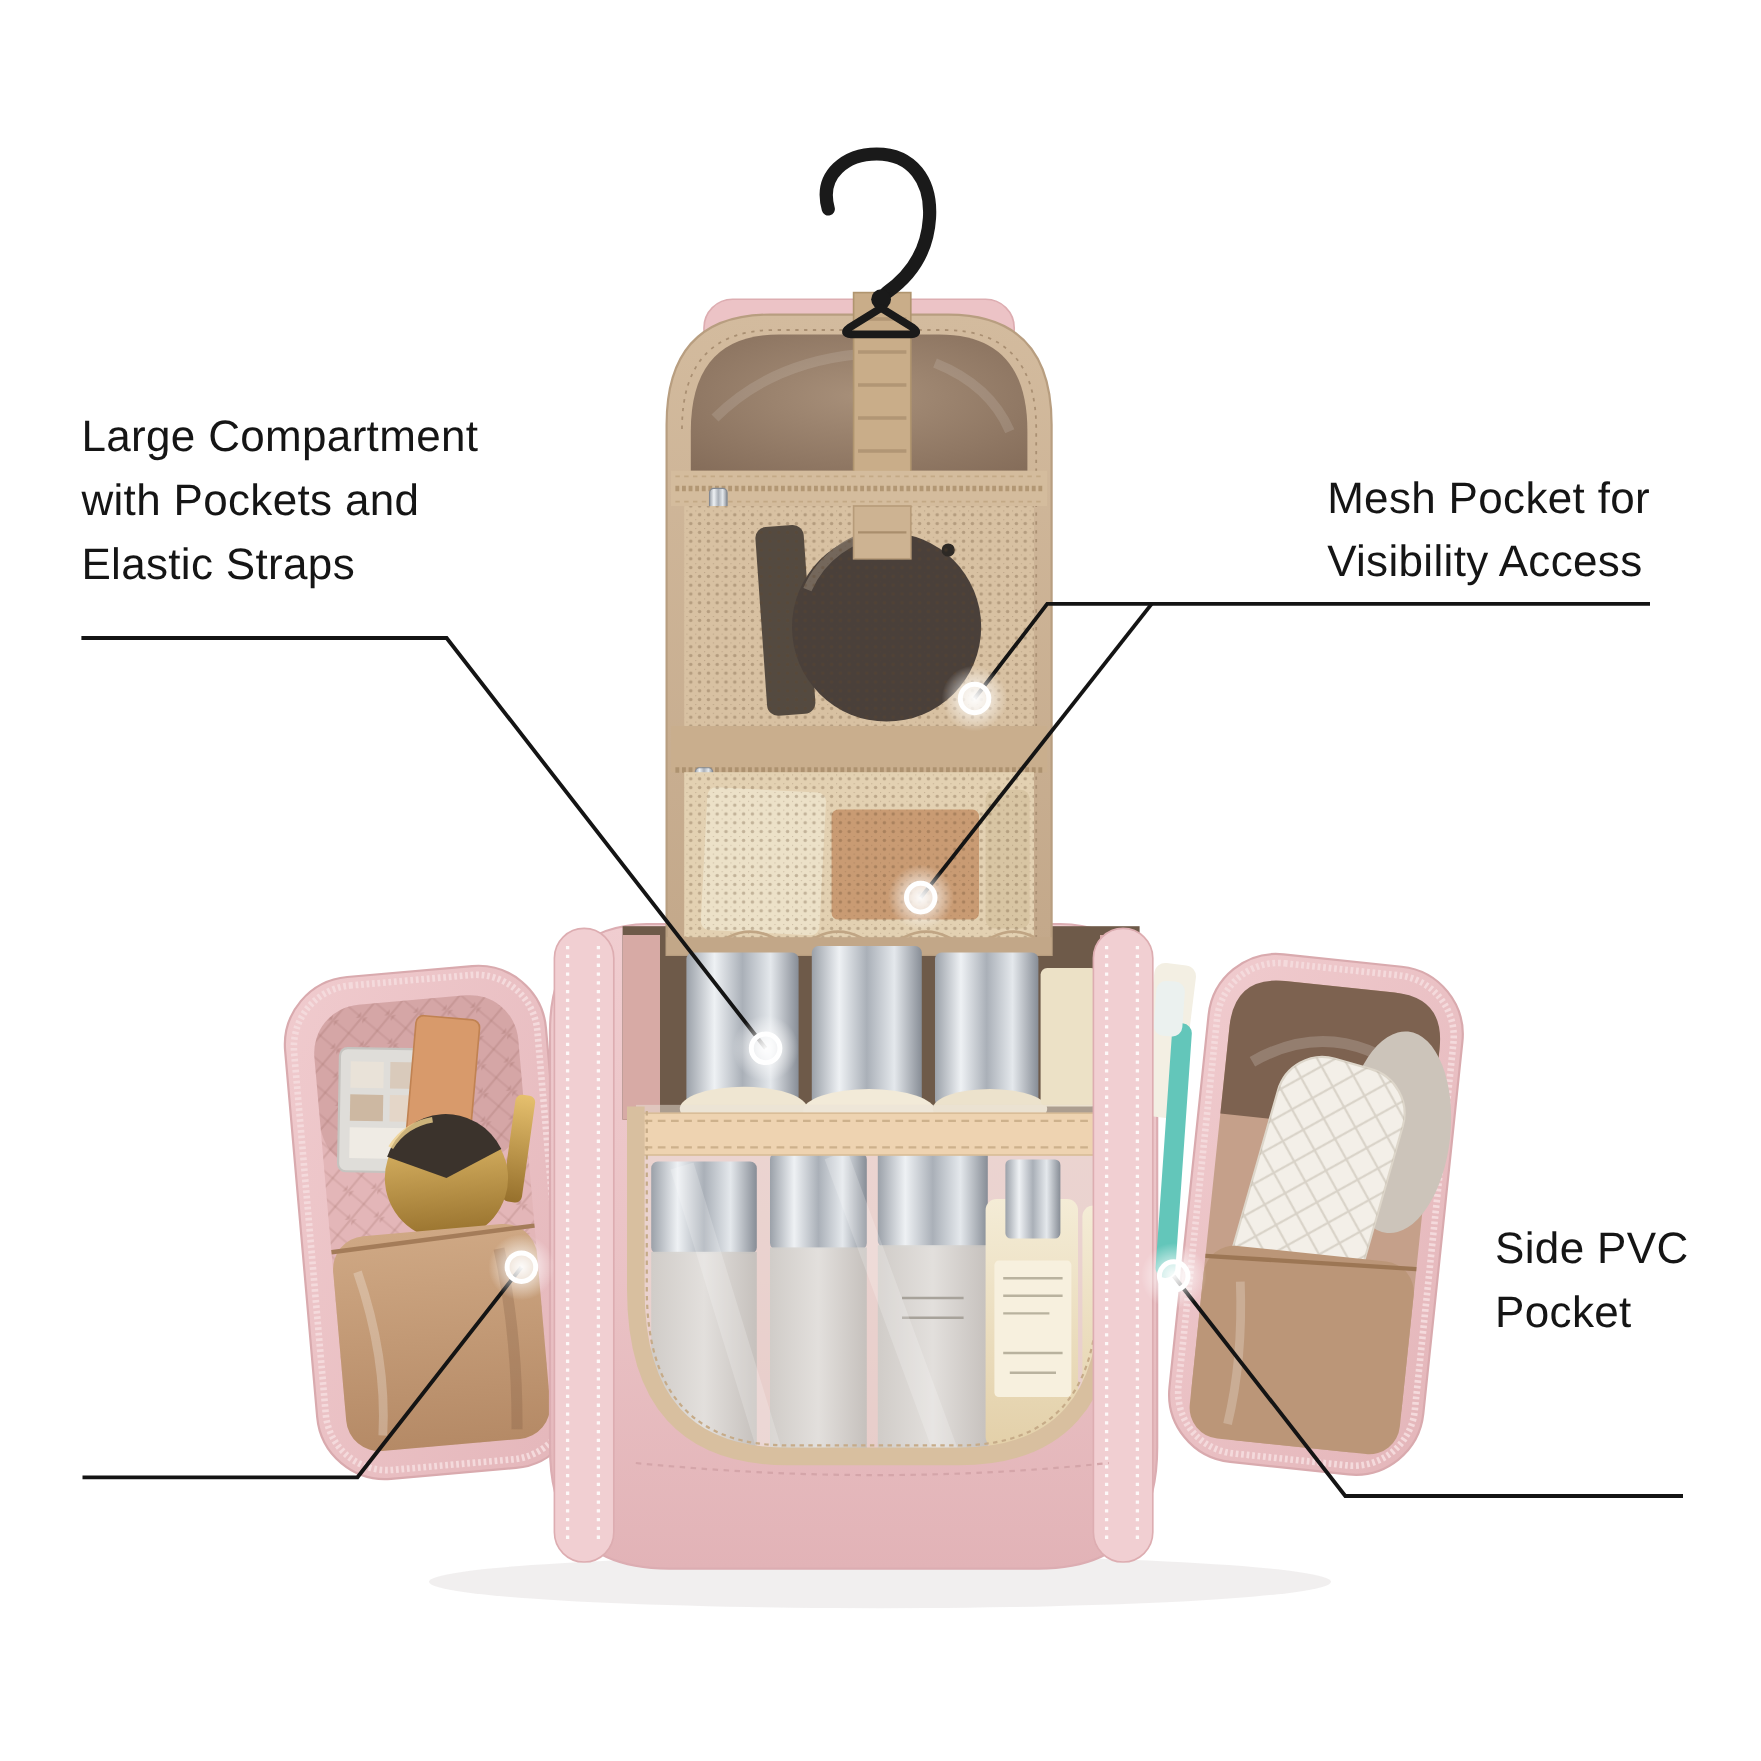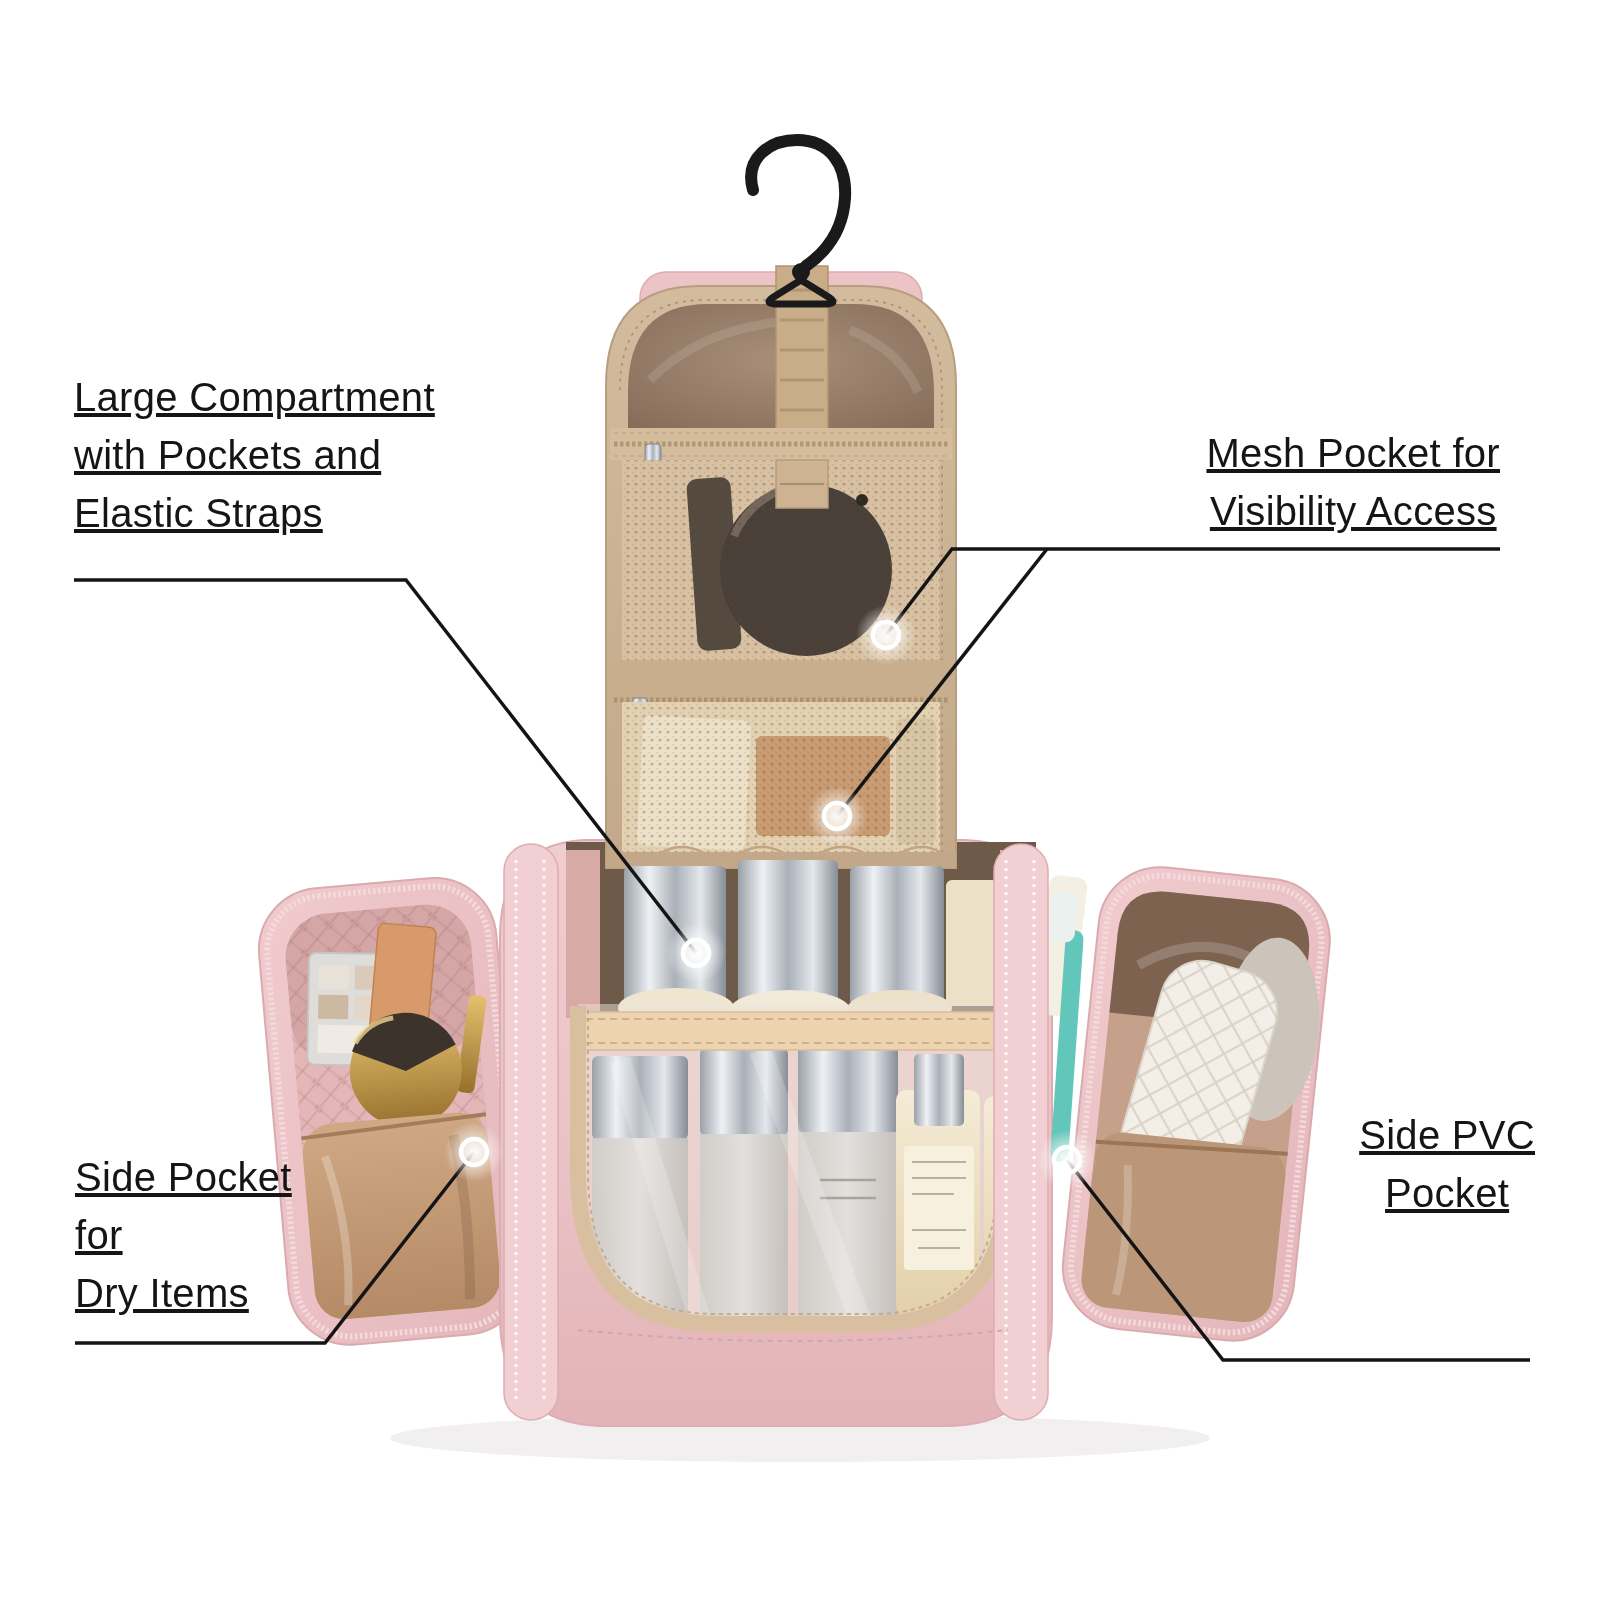--- a/index.html
+++ b/index.html
@@ -5,22 +5,22 @@
   html,body{margin:0;padding:0;background:#ffffff;}
   #stage{
     position:relative;width:1601px;height:1601px;background:#ffffff;
     overflow:hidden;font-family:"Liberation Sans", sans-serif;
   }
   #bag-svg{position:absolute;left:0;top:0;}
   .callout{
     position:absolute;color:#151515;font-size:40px;line-height:58px;
     letter-spacing:.3px;white-space:nowrap;
   }
-  .callout span{display:block;text-decoration:underline;}
-  .align-right{text-align:center;margin-left:39px;}
+  .callout span{display:block;}
+  .align-right{text-align:left;margin-left:39px;}
 </style>
 </head>
 <body>
 
 <div id="stage">
 
   <svg id="bag-svg" width="1601" height="1601" viewBox="0 0 1601 1601">
     <defs>
       <linearGradient id="pinkBody" x1="0" y1="0" x2="0" y2="1">
         <stop offset="0" stop-color="#f0cdd0"></stop>
@@ -288,24 +288,19 @@
     <span>Large Compartment</span>
     <span>with Pockets and</span>
     <span>Elastic Straps</span>
   </div>
 
   <div class="callout align-right" style="right:101px;top:424px;">
     <span>Mesh Pocket for</span>
     <span>Visibility Access</span>
   </div>
 
-  <div class="callout" style="left:75px;top:1148px;">
-    <span>Side Pocket</span>
-    <span>for</span>
-    <span>Dry Items</span>
-  </div>
 
   <div class="callout align-right" style="right:66px;top:1106px;">
     <span>Side PVC</span>
     <span>Pocket</span>
   </div>
 
 </div>
 
 </body></html>

